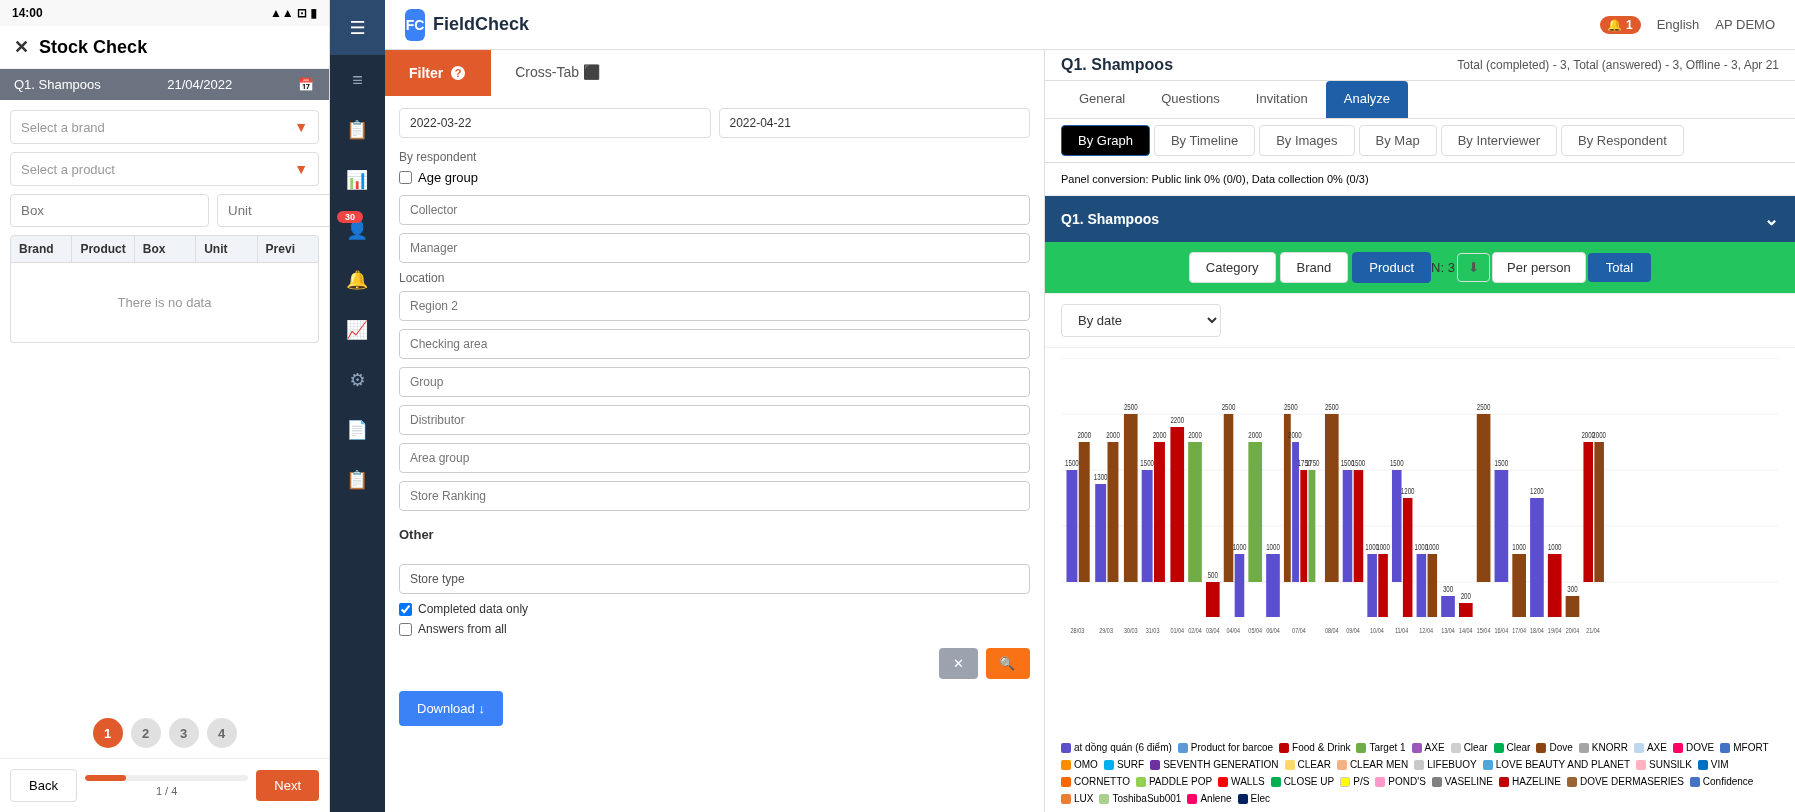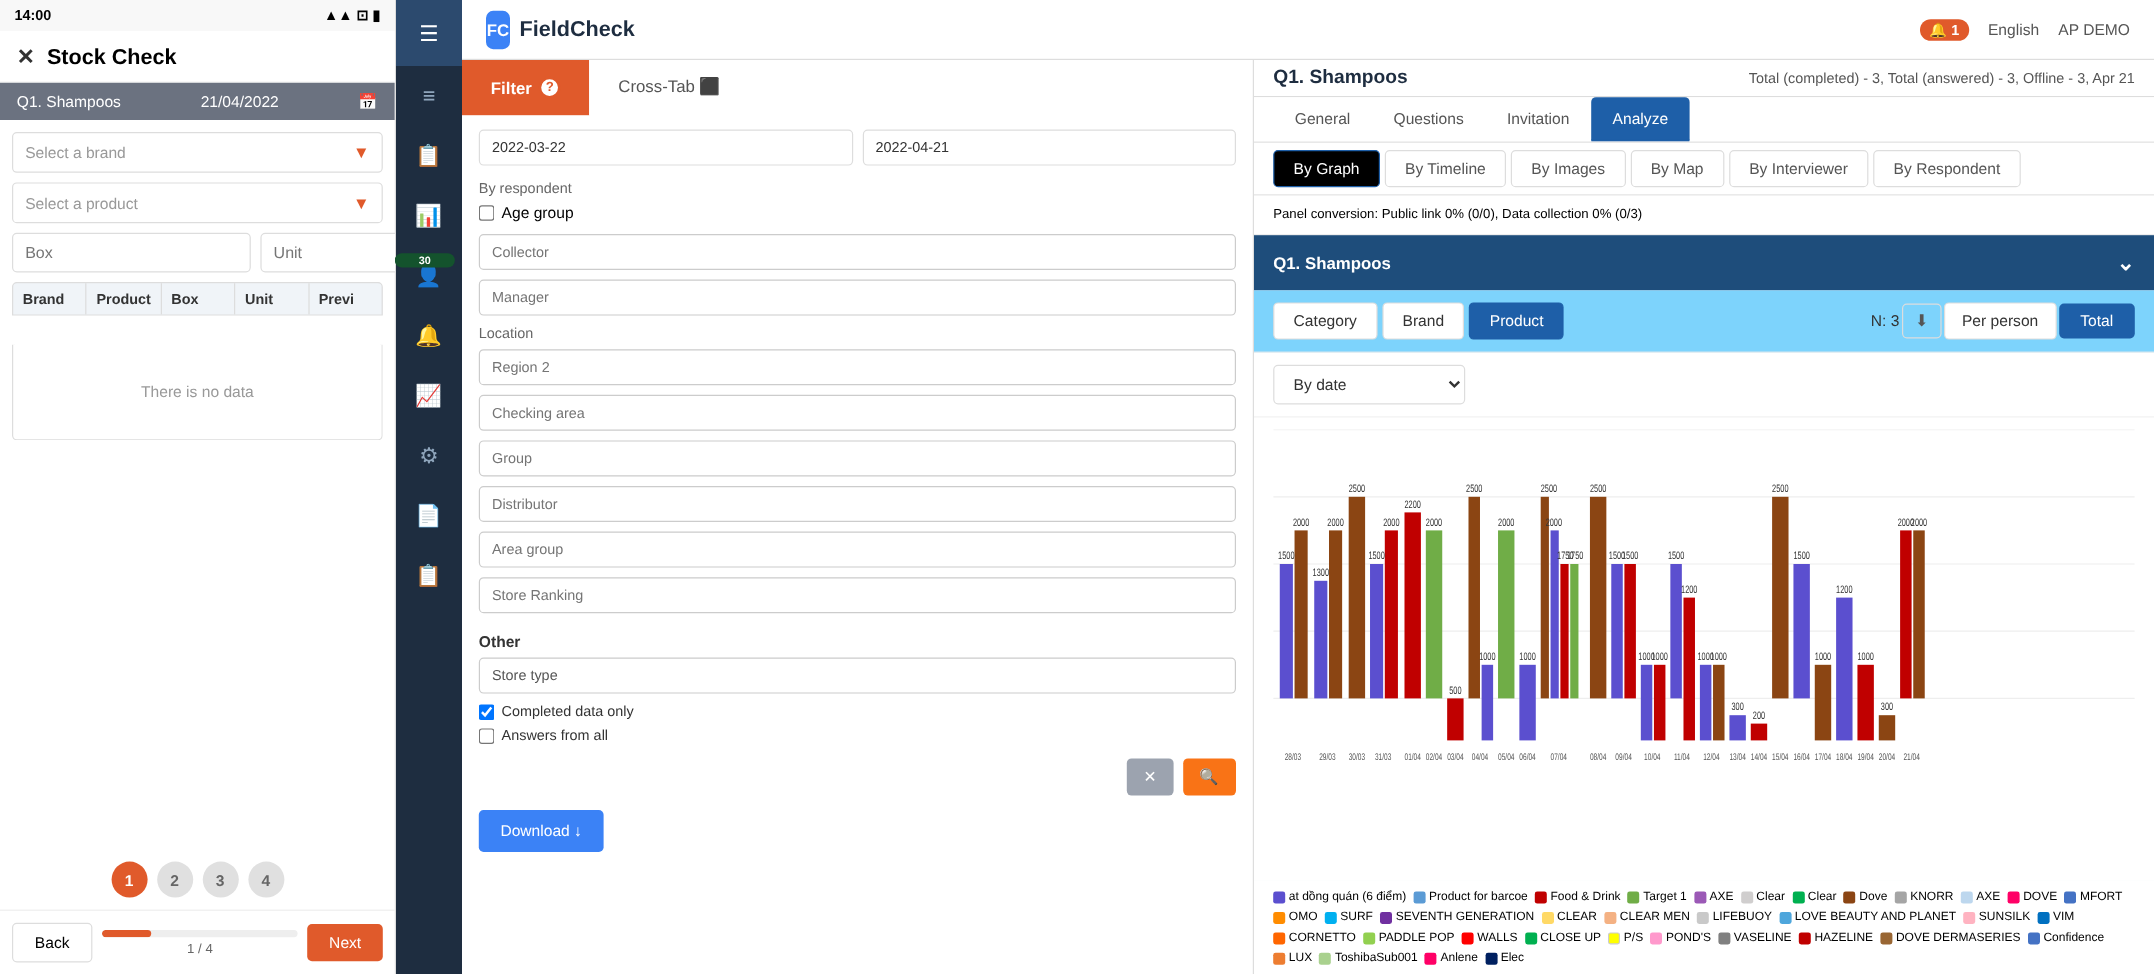--- a/index.html
+++ b/index.html
@@ -90,21 +90,20 @@
     }
     .mobile-table-header div:last-child { border-right: none; }
     .mobile-no-data {
       text-align: center;
       color: #999;
       padding: 32px;
       border: 1px solid #ddd;
       border-top: none;
       border-radius: 0 0 4px 4px;
       font-size: 13px;
-      margin-top: 24px;
     }
     .mobile-pagination {
       padding: 10px;
       display: flex;
       justify-content: center;
       gap: 8px;
       align-items: center;
     }
     .page-circle {
       width: 30px; height: 30px;
@@ -188,26 +187,26 @@
       align-items: center;
       justify-content: center;
       cursor: pointer;
       color: #8fa5bc;
       font-size: 18px;
       position: relative;
     }
     .nav-badge {
       position: absolute;
       top: 6px;
-      right: 6px;
-      background: #14532d;
+      right: 22px;
+      background: #ef4444;
       color: #fff;
       font-size: 9px;
       border-radius: 10px;
-      padding: 1px 20px;
+      padding: 1px 8px;
       font-weight: bold;
     }
 
     
     .main-content {
       flex: 1;
       display: flex;
       flex-direction: column;
       height: 812px;
       overflow: hidden;
@@ -349,21 +348,21 @@
       color: #555;
       margin-bottom: 8px;
       background: #fff;
       cursor: pointer;
       appearance: none;
     }
     .other-label {
       font-size: 13px;
       font-weight: bold;
       color: #333;
-      margin: 8px 0 6px;
+      margin: 8px 0 22px;
     }
     .checkbox-row {
       display: flex;
       align-items: center;
       gap: 6px;
       margin-bottom: 6px;
       font-size: 12px;
       color: #333;
     }
     .filter-actions {
@@ -475,24 +474,24 @@
       background: #1e4d7b;
       color: #fff;
       padding: 12px 16px;
       display: flex;
       justify-content: space-between;
       align-items: center;
       font-size: 14px;
       font-weight: bold;
     }
     .q-controls {
-      background: #7dd3fc;
+      background: #22c55e;
       padding: 10px 16px;
       display: flex;
-      justify-content: space-between;
+      justify-content: center;
       align-items: center;
       border-bottom: 1px solid #eee;
     }
     .q-btn-group {
       display: flex;
       gap: 4px;
     }
     .q-btn {
       padding: 7px 16px;
       font-size: 13px;

